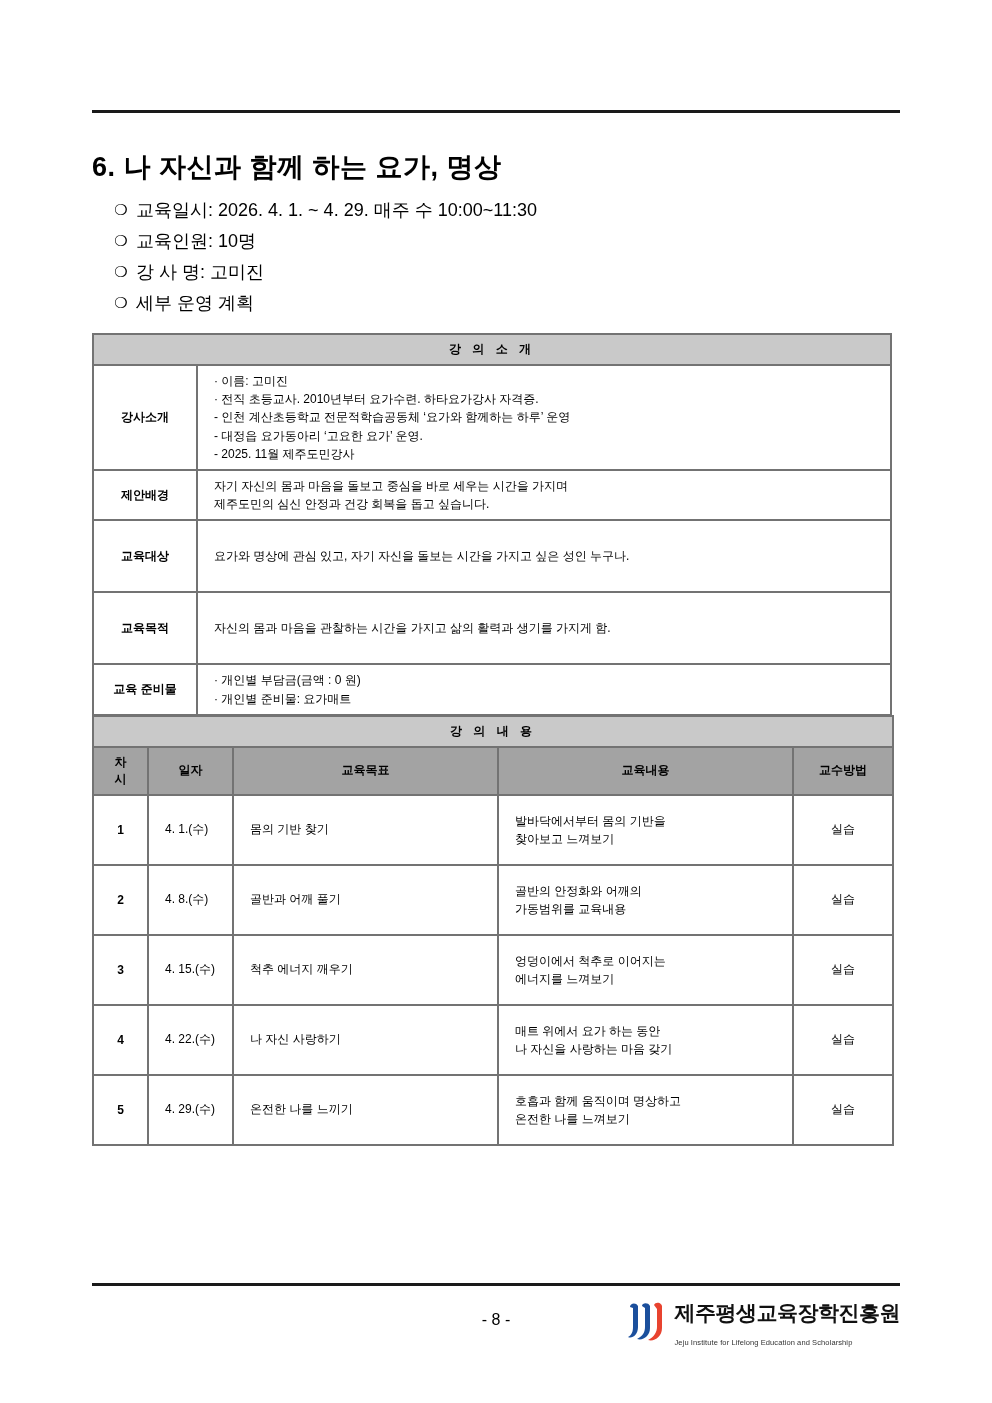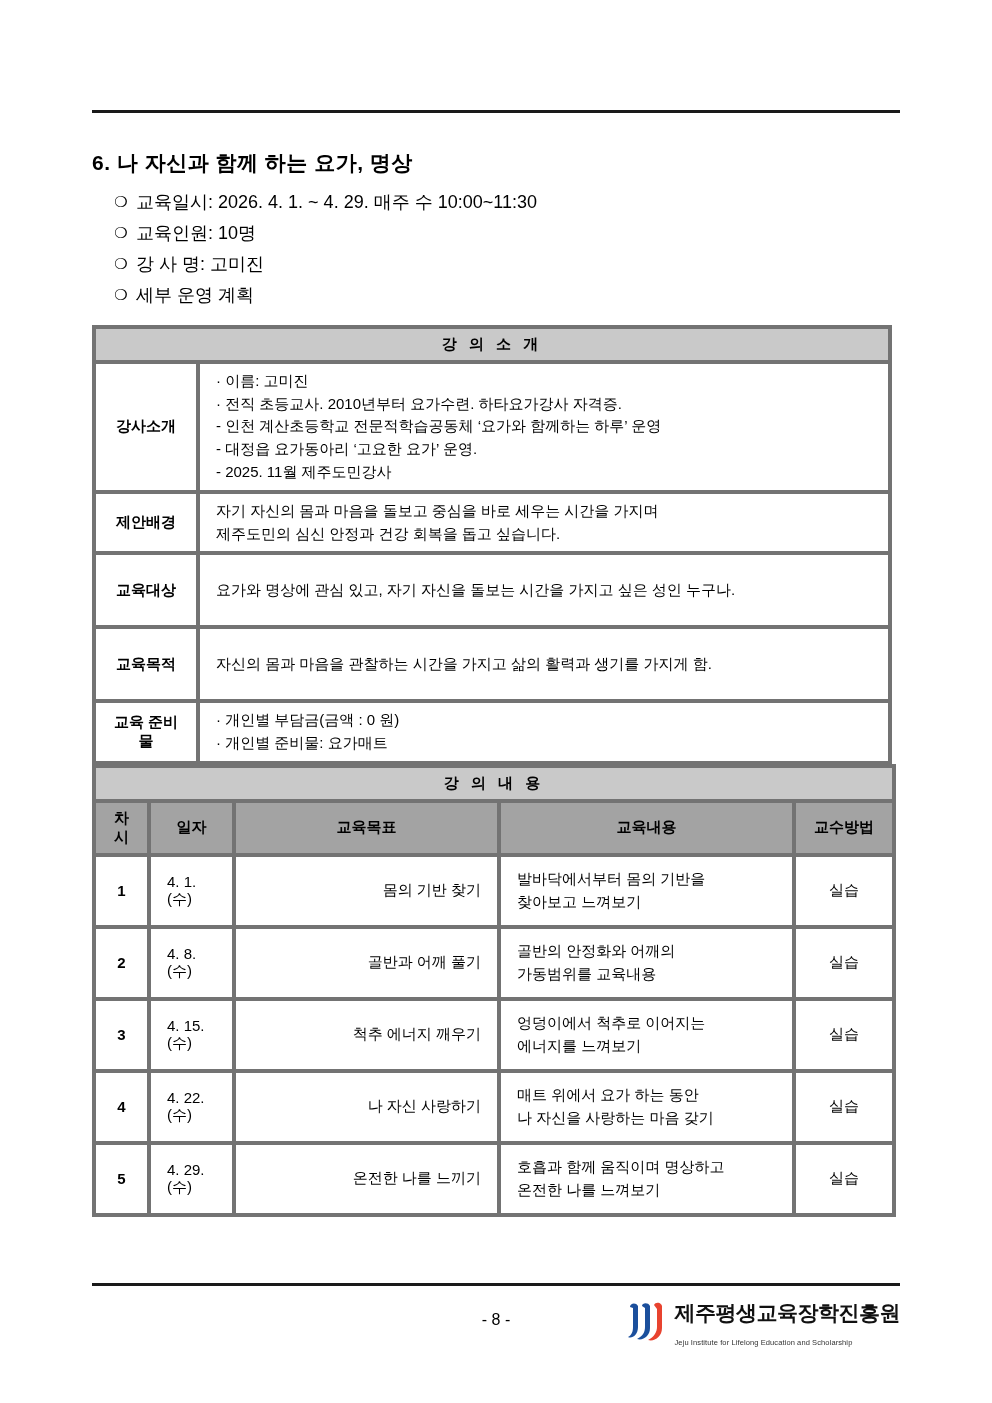--- a/index.html
+++ b/index.html
@@ -33,21 +33,21 @@
     width: 808px;
   }
   .bottom-rule {
     position: absolute;
     left: 92px;
     top: 1283px;
     width: 808px;
     border-top: 3px solid #1a1a1a;
   }
   h1.section-title {
-    font-size: 21px;
+    font-size: 27px;
     font-weight: bold;
     margin: 36px 0 10px 0;
     letter-spacing: 0.5px;
   }
   ul.bullets {
     list-style: none;
     margin: 0 0 14px 0;
     padding: 0 0 0 22px;
   }
   ul.bullets li {
@@ -64,24 +64,24 @@
   .bullet-label {
     display: inline-block;
   }
   table.doc-table {
     border-collapse: collapse;
     width: 800px;
     table-layout: fixed;
     margin-top: 6px;
   }
   table.doc-table td, table.doc-table th {
-    border: 4px solid #737373;
+    border: 2px solid #737373;
     vertical-align: middle;
     padding: 6px 16px;
-    font-size: 15px;
+    font-size: 12px;
   }
   .band {
     background: #c9c9c9;
     text-align: center;
     font-weight: bold;
     font-size: 16px;
     letter-spacing: 4px;
     padding: 5px 0;
   }
   .rowhead {
@@ -107,21 +107,21 @@
   }
   .c-center {
     text-align: center;
     font-weight: bold;
     font-size: 15px;
   }
   .c-date {
     font-size: 15px;
   }
   .c-goal {
-    text-align: right;
+    text-align: left;
     font-size: 15.5px;
   }
   .c-method {
     text-align: center;
     font-size: 15.5px;
   }
   .c-content {
     font-size: 14.5px;
     line-height: 1.5;
     padding-left: 10px;

